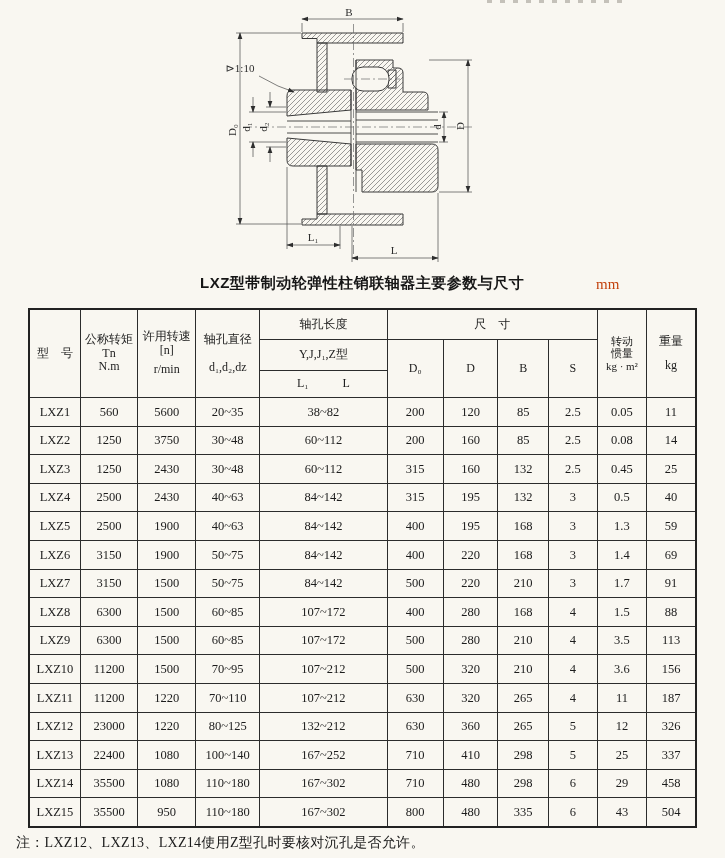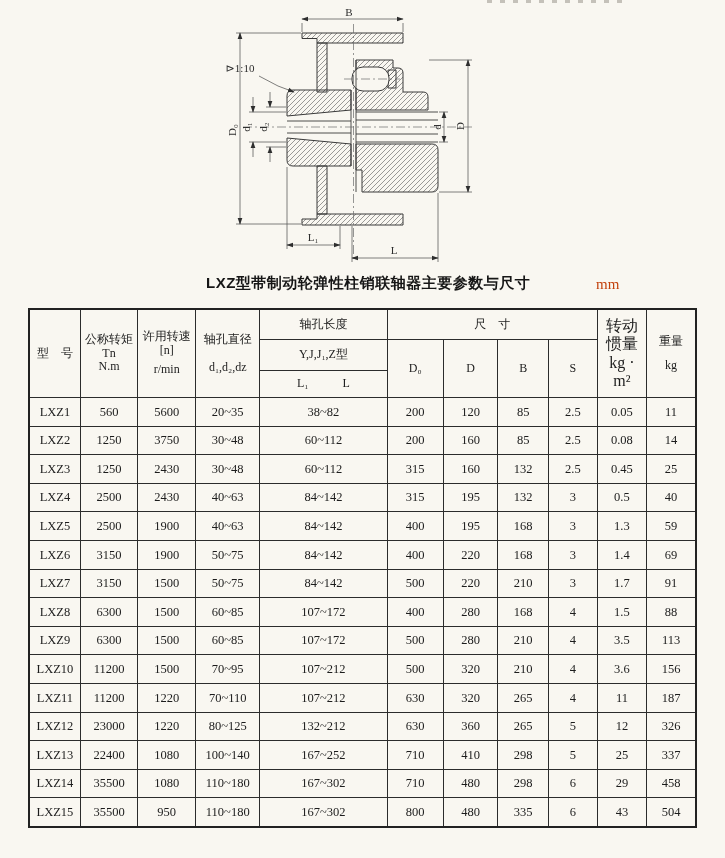--- a/index.html
+++ b/index.html
@@ -11,21 +11,21 @@
   }
   .page{position:absolute;inset:0;}
   
   .edge-artifact{
     position:absolute;left:487px;top:0;width:136px;height:3px;
     background:repeating-linear-gradient(90deg,#9a958c 0 5px,transparent 5px 13px);
     opacity:.55;
   }
   .drawing-svg{position:absolute;left:0;top:0;}
   .doc-title{
-    position:absolute;left:206px;top:274px;width:360px;
+    position:absolute;left:200px;top:274px;width:360px;
     font-family:"Liberation Sans","DejaVu Sans",sans-serif;
     font-weight:bold;font-size:15px;letter-spacing:.5px;color:#161616;
     white-space:nowrap;
   }
   .unit-label{
     position:absolute;left:596px;top:276px;
     font-size:15px;color:#c2410c;
   }
   table.params{
     position:absolute;left:28px;top:308px;width:669px;
@@ -35,21 +35,21 @@
   table.params td,table.params th{
     border:1px solid #2c2c2c;
     text-align:center;vertical-align:middle;
     padding:0 1px;font-weight:normal;line-height:1.15;
   }
   table.params{border:2px solid #222;}
   thead tr.h1 th{height:29px;}
   thead tr.h2 th{height:30px;}
   thead tr.h3 th{height:26px;}
   tbody td{height:27.6px;font-size:12.5px;}
-  .hdr-small{font-size:16px;}
+  .hdr-small{font-size:11px;}
   .two-line span{display:block;}
   .l1l{display:flex;justify-content:center;gap:34px;}
   .footnote{
     position:absolute;left:16px;top:834px;
     font-size:14px;color:#1a1a1a;letter-spacing:.3px;white-space:nowrap;
   }
   text.dimlbl{font-family:"Liberation Serif","DejaVu Serif",serif;font-size:11px;fill:#2e2e2e;}
 </style>
 </head>
 <body>
@@ -411,14 +411,15 @@
           <td>800</td>
           <td>480</td>
           <td>335</td>
           <td>6</td>
           <td>43</td>
           <td>504</td>
         </tr>
       </tbody>
   </table>
 
+  <div class="footnote">注：LXZ12、LXZ13、LXZ14使用Z型孔时要核对沉孔是否允许。</div>
 
 </div>
 
 </body></html>

